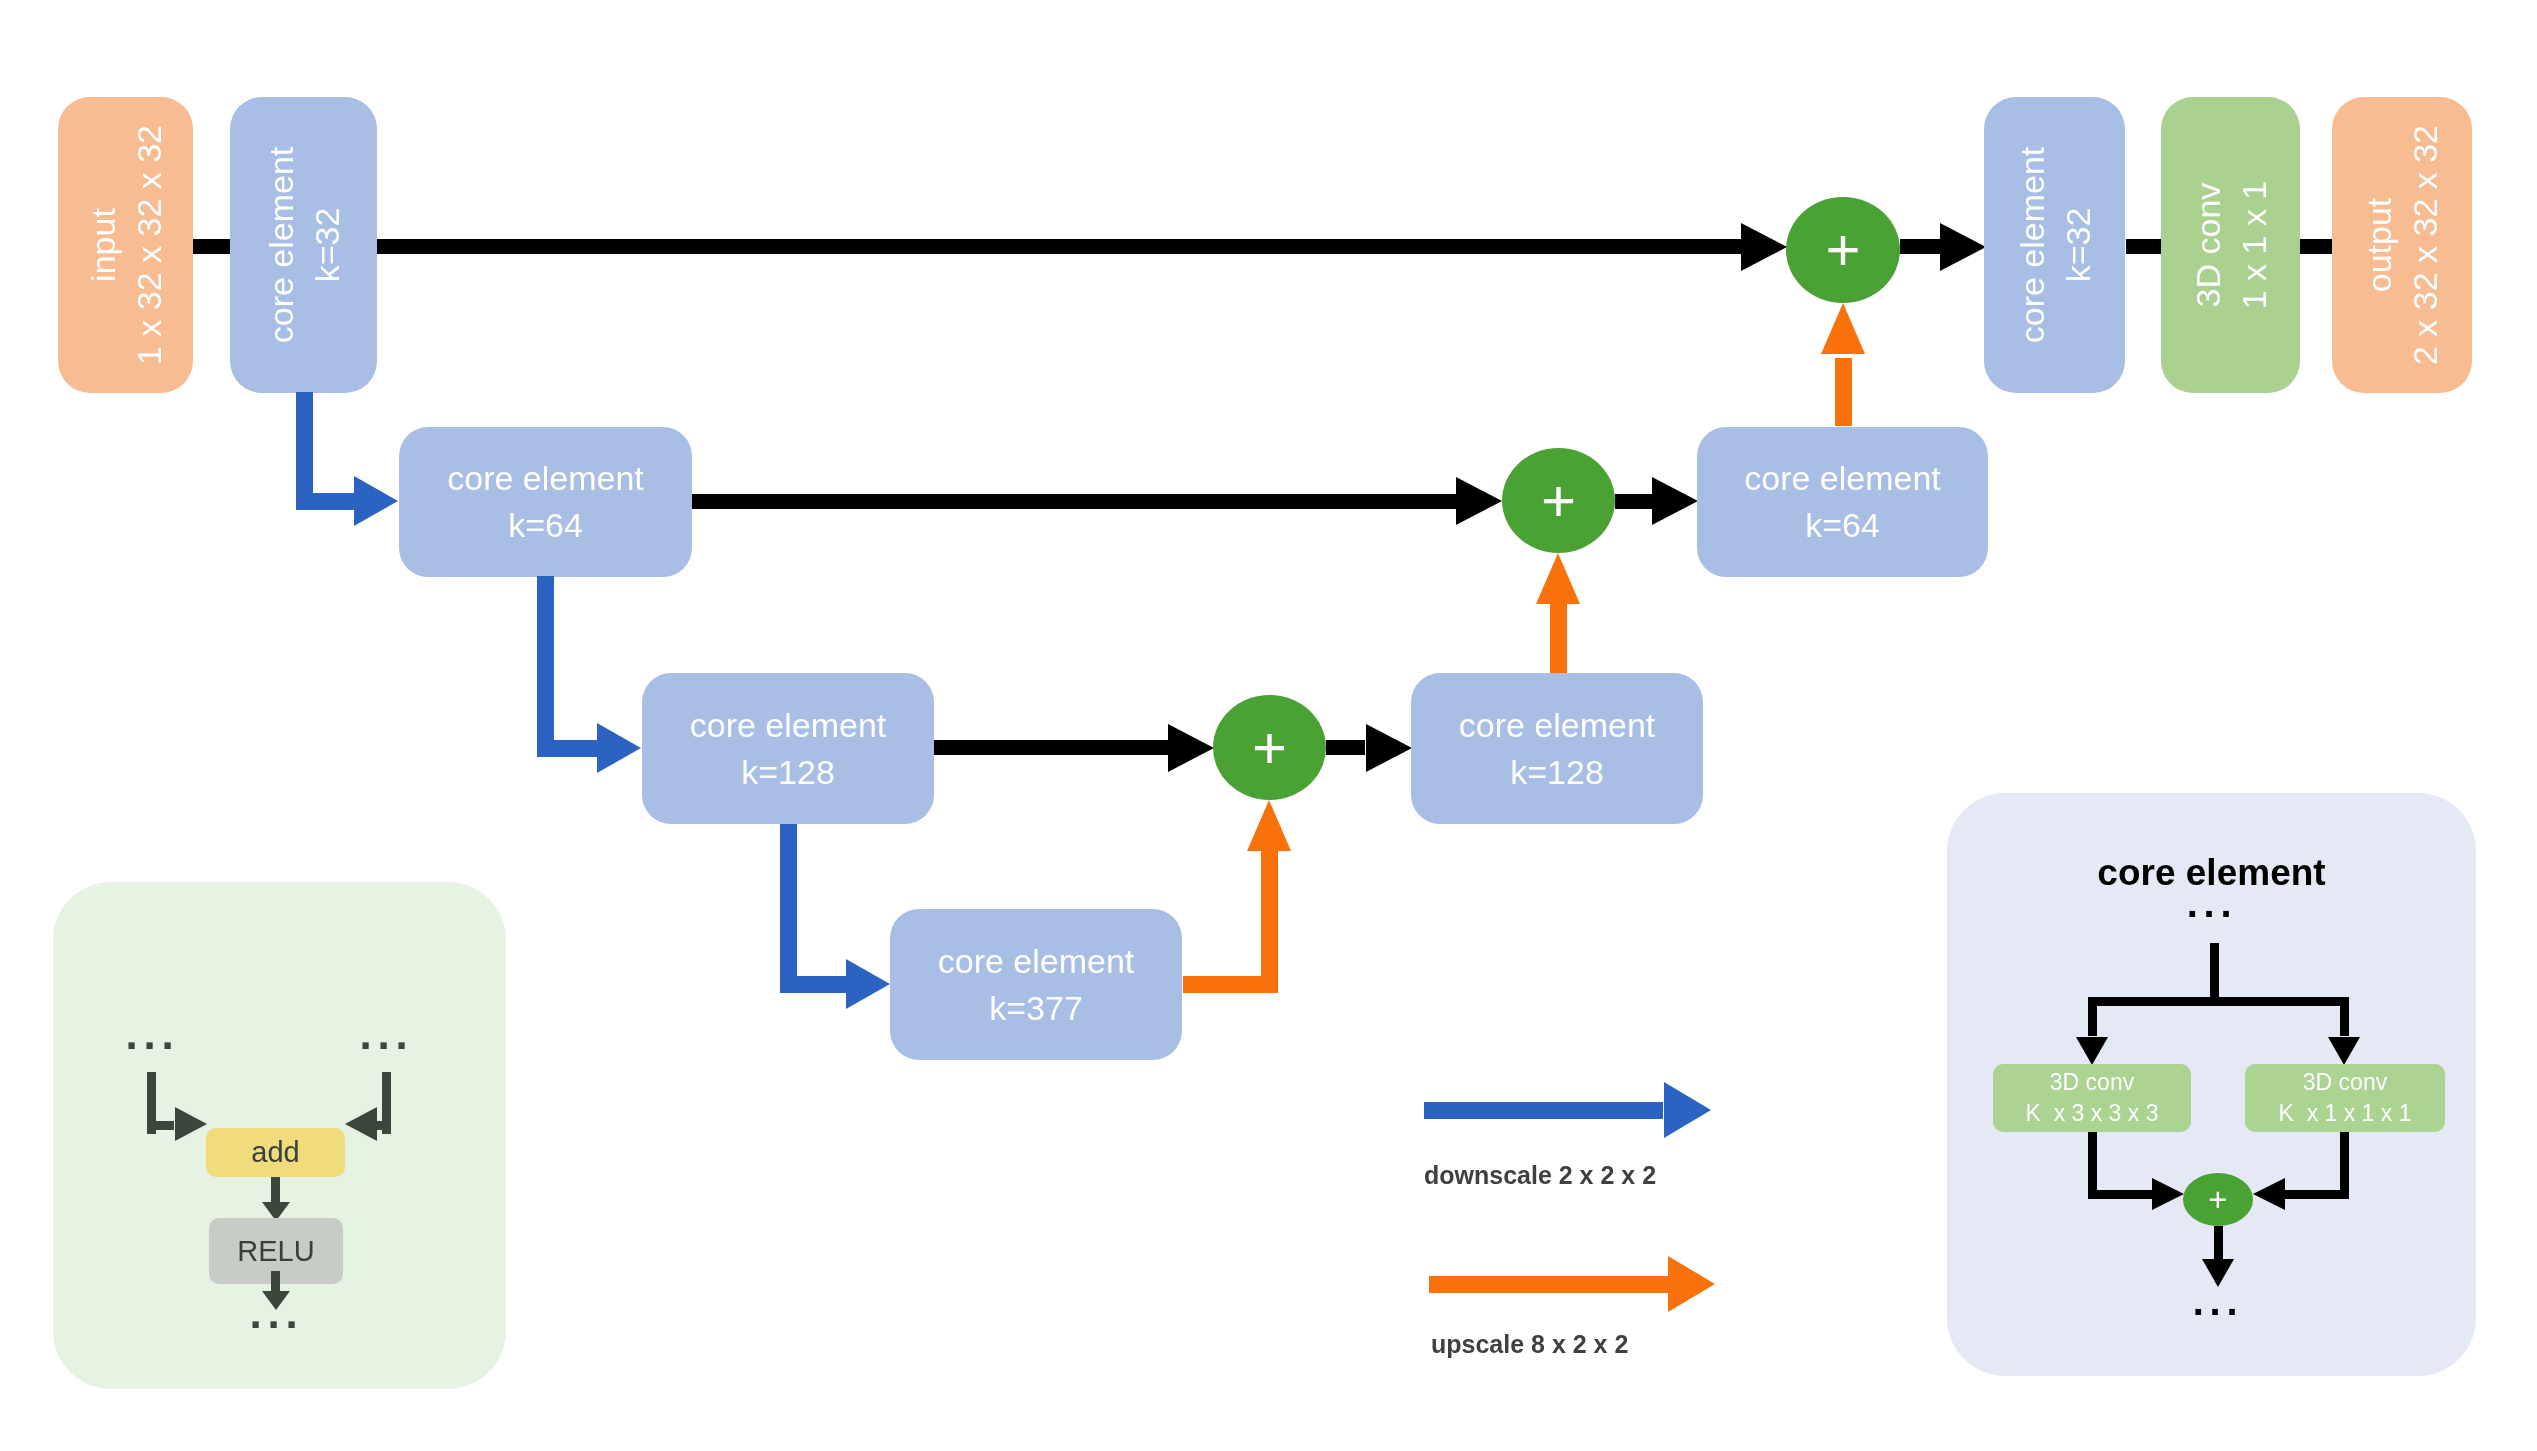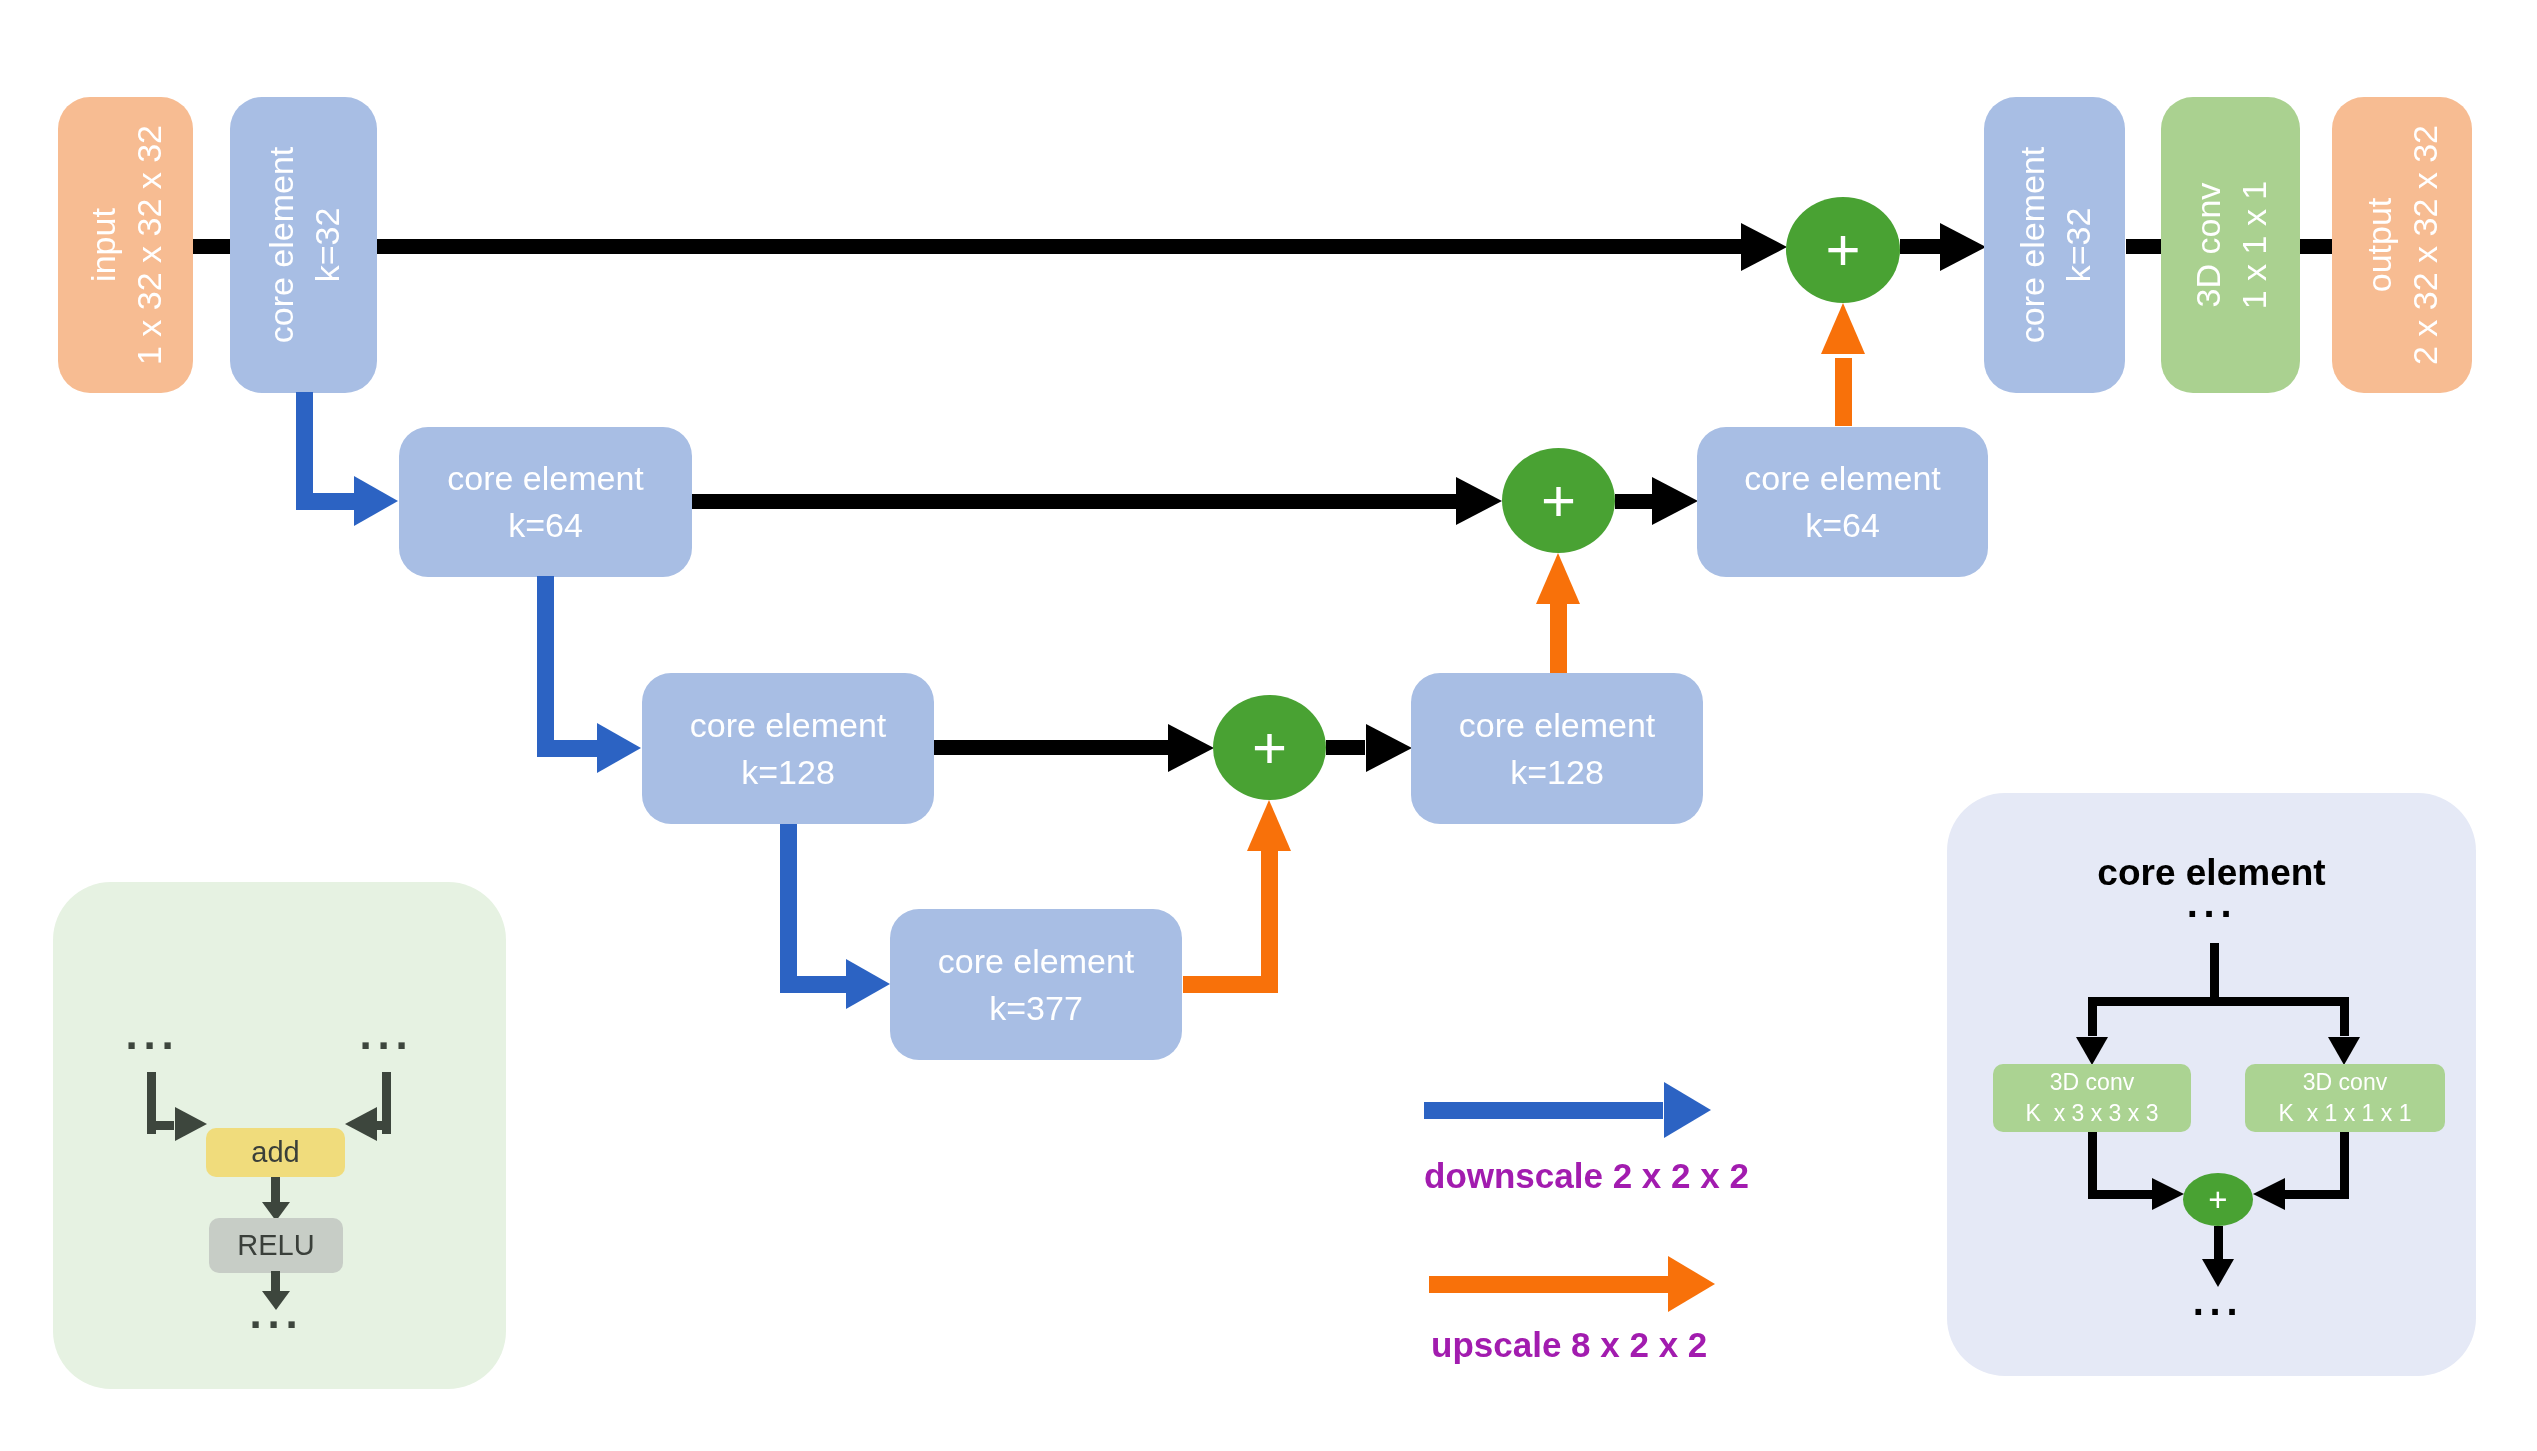--- a/index.html
+++ b/index.html
@@ -40,21 +40,21 @@
   .panel{position:absolute;border-radius:58px;}
   .ptitle{position:absolute;text-align:center;font-weight:700;}
   .dots{position:absolute;text-align:center;font-weight:700;font-size:44px;line-height:44px;
         letter-spacing:5.7px;color:var(--dark);}
   .dots-k{color:#000;font-size:40px;line-height:40px;}
   .chip{position:absolute;border-radius:10px;display:flex;align-items:center;justify-content:center;
         font-size:29px;color:#3a3f3a;}
   .gchip{position:absolute;border-radius:10px;display:flex;flex-direction:column;align-items:center;
          justify-content:center;color:#fff;font-size:23px;line-height:31px;text-align:center;}
   .pre{white-space:pre;}
-  .leglabel{position:absolute;font-weight:700;font-size:35px;color:#a21caf;line-height:43px;text-align:center;}
+  .leglabel{position:absolute;font-weight:700;font-size:25px;color:#404040;line-height:43px;text-align:center;}
 </style>
 </head>
 <body>
 
 <div id="stage">
 
   <div class="box" style="left:58px;top:97px;width:135px;height:296px;background:var(--peach);border-radius:32px;">
     <div class="vt" style="width:296px;">
       <div>input</div>
       <div>1 x 32 x 32 x 32</div>
@@ -193,21 +193,21 @@
   <div class="ln" style="left:377px;top:1121px;width:14px;height:8.9px;background:var(--dark);"></div>
   <div class="tri dk-l" style="left:345px;top:1107px;"></div>
 
   <div class="chip" style="left:206px;top:1128px;width:139px;height:49px;background:var(--yellow);">
     <span>add</span>
   </div>
 
   <div class="ln" style="left:271px;top:1177px;width:8.9px;height:25px;background:var(--dark);"></div>
   <div class="tri dk-d" style="left:262px;top:1202px;"></div>
 
-  <div class="chip" style="left:209px;top:1218px;width:134px;height:55px;background:var(--relu);">
+  <div class="chip" style="left:209px;top:1218px;width:134px;height:66px;background:var(--relu);">
     <span>RELU</span>
   </div>
 
   <div class="ln" style="left:271px;top:1271px;width:8.9px;height:20px;background:var(--dark);"></div>
   <div class="tri dk-d" style="left:262px;top:1291px;"></div>
 
   <div class="dots" style="left:232px;top:1291px;width:89px;">...</div>
 
   <div class="panel" style="left:1947px;top:793px;width:529px;height:583px;background:var(--corebg);"></div>
   <div class="ptitle" style="left:1947px;top:852px;width:529px;font-size:37px;color:#000;">core element</div>

